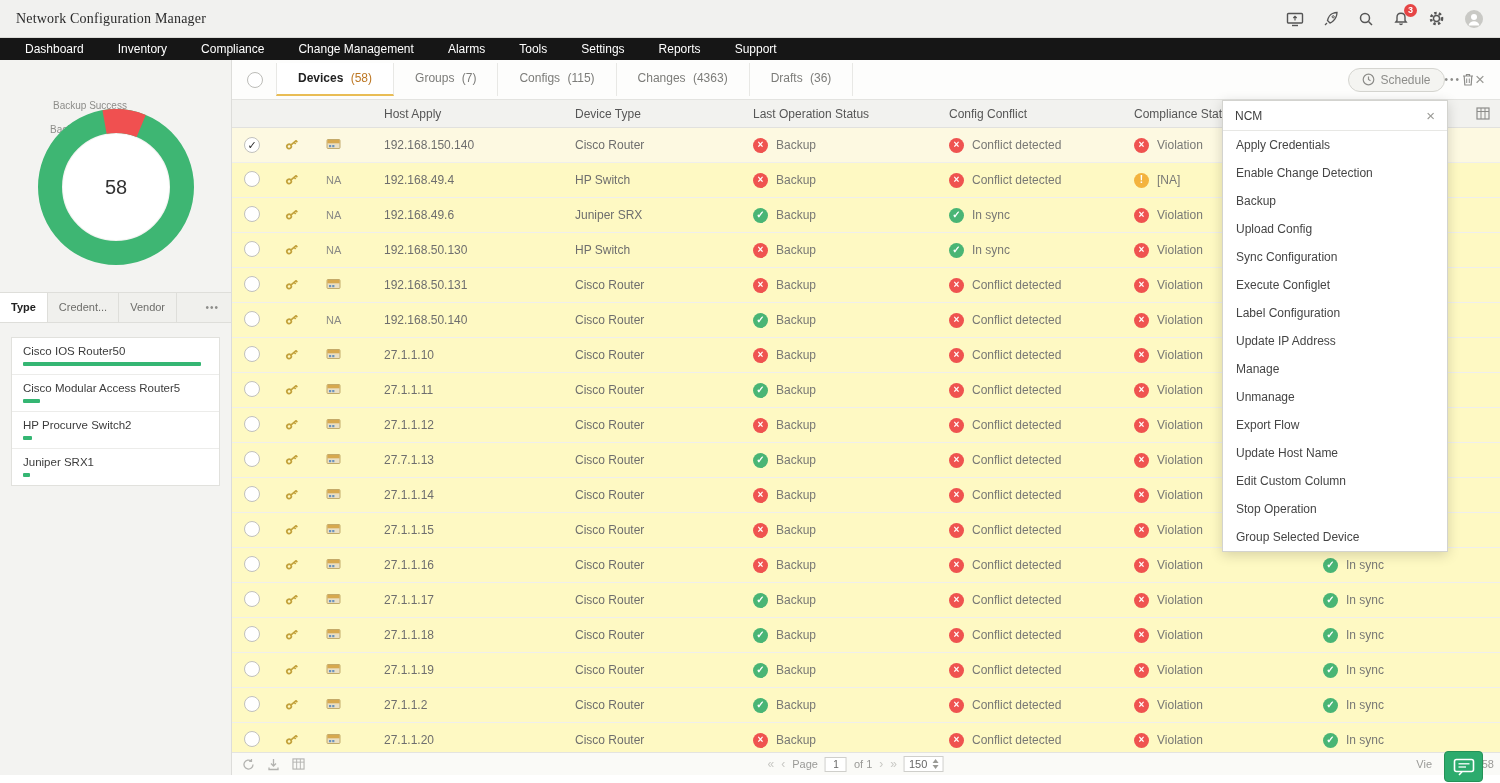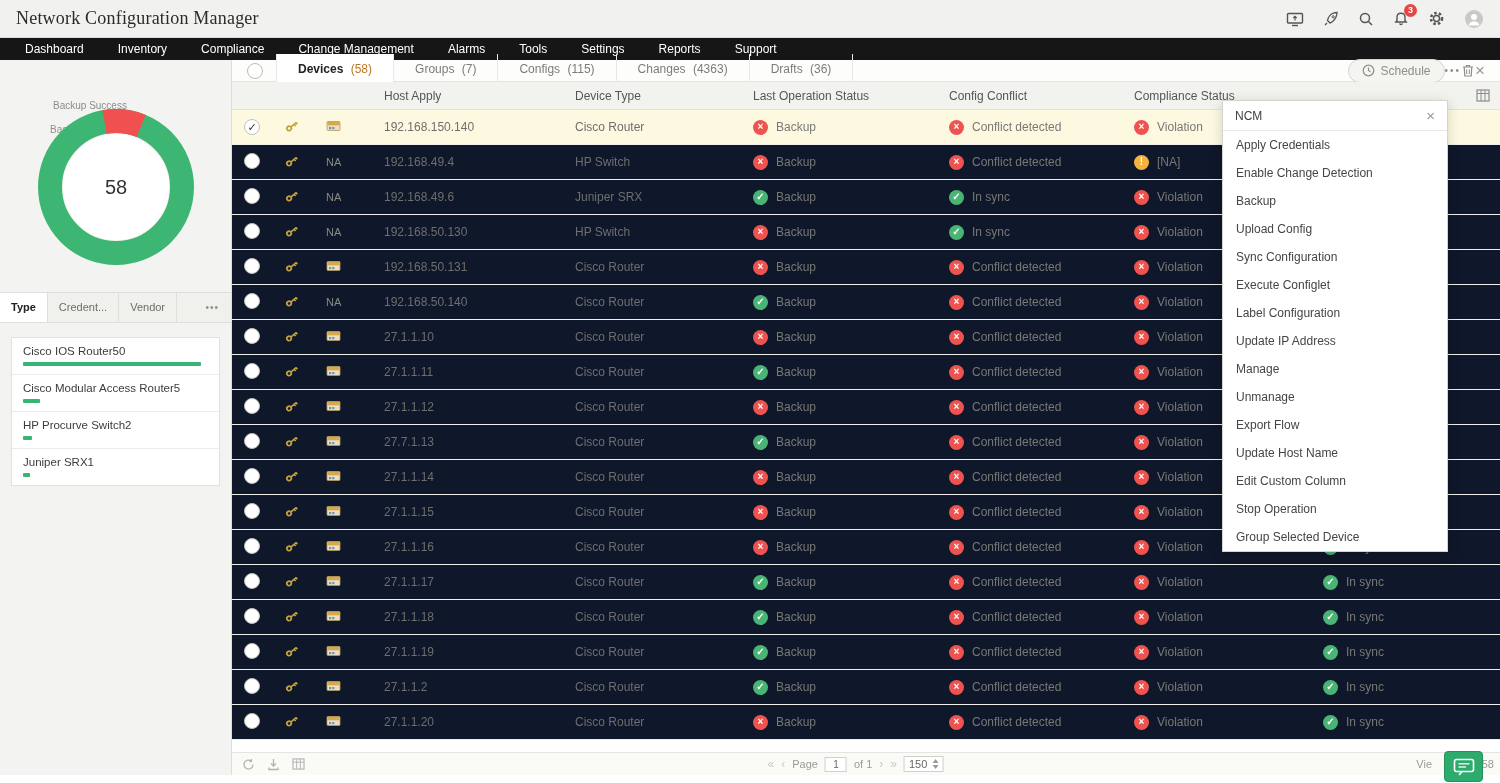--- a/index.html
+++ b/index.html
@@ -1,21 +1,21 @@
 <!DOCTYPE html>
 <html><head>
 <meta charset="utf-8">
 <style>
   *{margin:0;padding:0;box-sizing:border-box}
   html,body{width:1500px;height:783px;overflow:hidden}
   body{font-family:"Liberation Sans",sans-serif;background:#fff;position:relative;color:#555}
 
   
   .topbar{height:38px;background:#f1f1ef;border-bottom:1px solid #dcdcd8;display:flex;align-items:center;justify-content:space-between;padding:0 16px}
-  .topbar-title{font-family:"Liberation Serif",serif;font-size:18px;color:#2b2b2b;letter-spacing:.2px}
+  .topbar-title{font-family:"Liberation Serif",serif;font-size:14px;color:#2b2b2b;letter-spacing:.2px}
   .topbar-icons{display:flex;align-items:center;gap:19px}
   .tb-icon{display:inline-flex;cursor:pointer;position:relative}
   .badge{position:absolute;top:-7px;right:-8px;background:#e64545;color:#fff;font-size:9px;line-height:1;border-radius:8px;padding:2px 4px;font-weight:bold}
 
   
   .navbar{height:22px;background:#161616;display:flex;align-items:center;padding:0 8px}
   .nav-item{color:#fff;font-size:12px;padding:0 17px;line-height:30px;cursor:pointer;white-space:nowrap}
 
   
   .content{display:flex;height:715px}
@@ -33,39 +33,39 @@
   .side-tab.active{background:#fff;color:#222;font-weight:bold}
   .side-more{margin-left:auto;color:#8d8d8a;padding:0 12px;cursor:pointer;font-size:10px;letter-spacing:1px}
   .type-card{margin:14px 11px;background:#fff;border:1px solid #e1e1dd}
   .type-item{padding:7px 11px 8px;border-bottom:1px solid #ececea;cursor:pointer}
   .type-item:last-child{border-bottom:none}
   .type-top{display:flex;justify-content:flex-start;font-size:11.5px;color:#3c3c3c}
   .type-bar{height:4px;background:#35b673;margin-top:5px;border-radius:1px}
 
   
   .main{flex:1;display:flex;flex-direction:column;min-width:0;background:#fff}
-  .tabbar{height:22px;display:flex;align-items:center;border-bottom:1px solid #e3e3e0;background:#fdfdfc;flex:none}
+  .tabbar{height:40px;display:flex;align-items:center;border-bottom:1px solid #e3e3e0;background:#fdfdfc;flex:none}
   .selall{width:16px;height:16px;border:1px solid #bcbcb8;border-radius:50%;background:#fff;margin:0 13px 0 15px;cursor:pointer;flex:none}
   .tab{font-size:12px;color:#7c7c79;padding:0 21px;line-height:31px;border-right:1px solid #e8e8e5;cursor:pointer;white-space:nowrap}
   .tab:first-of-type{border-left:1px solid #e8e8e5}
   .tab.active{color:#222;font-weight:bold;background:#fff;border-bottom:2px solid #e9bd55}
   .tab .cnt{margin-left:4px}
   .tab.active .cnt{color:#bd7723;font-weight:normal}
   .tab-actions{margin-left:auto;display:flex;align-items:center;padding-right:15px}
   .btn-schedule{display:inline-flex;align-items:center;gap:6px;border:1px solid #d5d5d0;background:#f4f4f1;border-radius:14px;padding:4px 13px;font-size:12px;color:#8d8d8a;cursor:pointer}
   .icon-btn{display:inline-flex;cursor:pointer;color:#8d8d8a}
   .ellipsis{font-size:10px;letter-spacing:2px;color:#8d8d8a;cursor:pointer}
   .close-x{font-size:17px;color:#9a9a96;cursor:pointer;line-height:1}
 
   
   .tgrid{display:grid;grid-template-columns:40px 42px 50px 195px 172px 190px 185px 172px 150px 1fr;align-items:center}
   .thead{height:28px;background:#f2f2ef;border-bottom:1px solid #e1e1de;font-size:12px;color:#565656;flex:none}
   .thcell{white-space:nowrap;overflow:hidden;cursor:pointer}
   .rows{flex:1;overflow:hidden}
-  .trow{height:35px;border-bottom:1px solid #efefec;background:#0f172a;cursor:pointer}
+  .trow{height:35px;border-bottom:1px solid #efefec;background:#fef9c3;cursor:pointer}
   .trow.selected{background:#fdf9e1}
   .cell{font-size:12px;color:#6e6e6e;white-space:nowrap;overflow:hidden}
   .c-check{padding-left:12px}.c-key{padding-left:12px}.c-dev{padding-left:12px}
   .c-host{padding-left:20px}.c-type{padding-left:16px}.c-backup{padding-left:22px}
   .c-conflict{padding-left:28px}.c-compliance{padding-left:28px}.c-sync{padding-left:45px}
   .c-extra{display:flex;justify-content:flex-end;padding-right:10px}
   .rowcheck{width:16px;height:16px;border:1px solid #c1c1bd;border-radius:50%;background:#fff;display:inline-flex;align-items:center;justify-content:center;font-size:11px;color:#2d2d2d}
   .na-text{font-size:11px;color:#8a8a86}
   .scell{display:flex;gap:8px}
   .sicon{width:15px;height:15px;border-radius:50%;color:#fff;font-size:10px;line-height:1;display:inline-flex;align-items:center;justify-content:center;flex:none;font-weight:bold}

